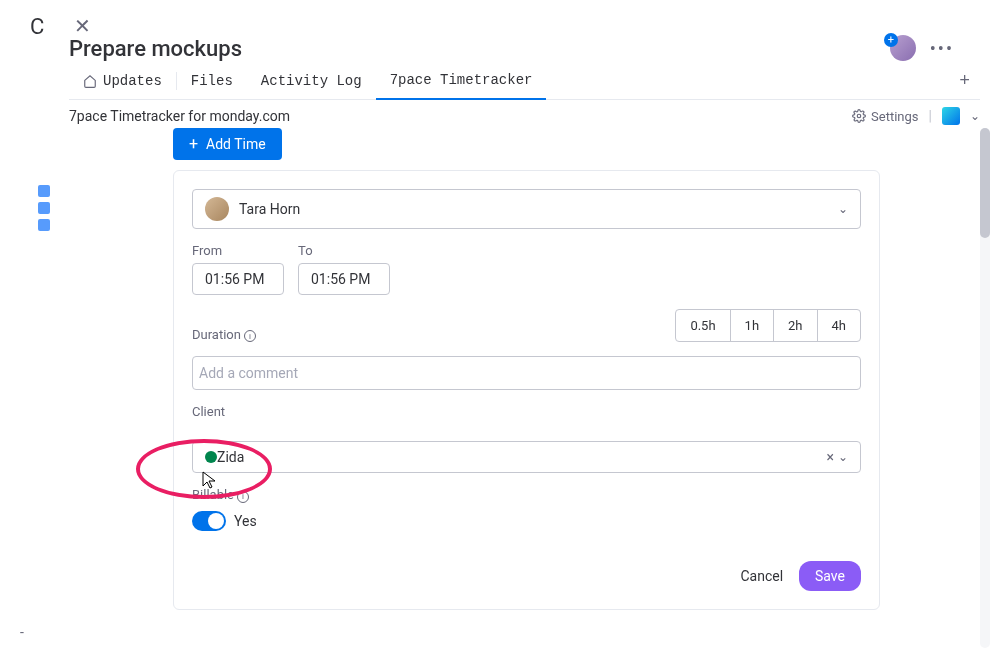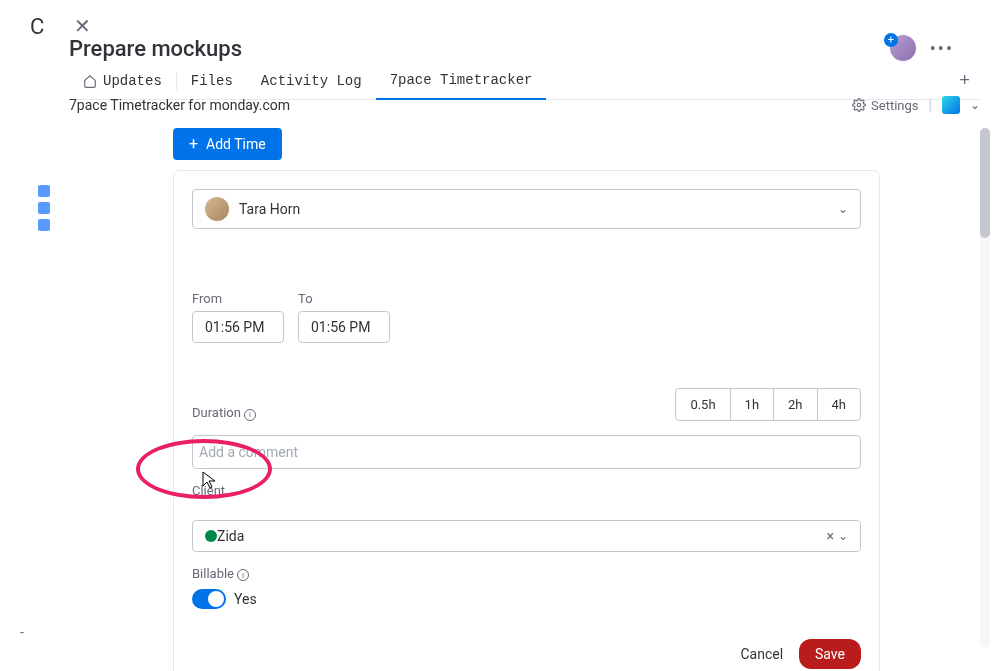--- a/index.html
+++ b/index.html
@@ -16,21 +16,21 @@
     .title-right { display:flex; align-items:center; gap:14px; }
     .avatar-sm { width:26px; height:26px; border-radius:50%; background:linear-gradient(135deg,#b8a0d0,#8a6eb0); position:relative; }
     .avatar-sm::after { content:"+"; position:absolute; left:-6px; top:-2px; width:14px; height:14px; border-radius:50%; background:#0073ea; color:#fff; font-size:11px; text-align:center; line-height:14px; }
     .dots-icon { font-size:18px; color:#676879; letter-spacing:2px; cursor:pointer; }
     .tabs { position:absolute; left:14px; top:62px; right:14px; display:flex; align-items:center; border-bottom:1px solid #e6e9ef;font-family:Liberation Mono, monospace; }
     .tab { padding:10px 14px; font-size:14px; color:#323338; cursor:pointer; display:flex; align-items:center; gap:6px; }
     .tab.active { color:#323338; border-bottom:2px solid #0073ea; margin-bottom:-1px; }
     .tab-home-icon { width:14px; height:14px; }
     .tab-sep { width:1px; height:18px; background:#e6e9ef; }
     .tab-plus { margin-left:auto; font-size:18px; color:#676879; padding:6px 10px; cursor:pointer; }
-    .subheader { position:absolute; left:14px; top:90px; right:14px; display:flex; align-items:center; justify-content:space-between; padding:6px 0 10px 0; }
+    .subheader { position:absolute; left:14px; top:101px; right:14px; display:flex; align-items:center; justify-content:space-between; padding:6px 0 10px 0; }
     .subheader-left { font-size:14px; color:#323338; }
     .subheader-right { display:flex; align-items:center; gap:10px; }
     .settings-link { display:flex; align-items:center; gap:5px; font-size:13px; color:#676879; cursor:pointer; }
     .gear-icon { width:14px; height:14px; }
     .brand-icon { width:18px; height:18px; background:linear-gradient(135deg,#2ed6e6,#0073ea); border-radius:3px; }
     .chev { color:#676879; font-size:12px; cursor:pointer; }
     .content { position:absolute; left:14px; right:14px; top:128px; bottom:0; overflow:auto; }
     .scroller { position:absolute; right:4px; top:128px; width:10px; height:520px; background:#f5f6f8; border-radius:5px; }
     .scroller-thumb { position:absolute; left:0; top:0; width:10px; height:110px; background:#c5c7d0; border-radius:5px; }
     .section { margin:0 100px 0 104px; }
@@ -44,41 +44,41 @@
     .user-select { display:flex; align-items:center; gap:10px; border:1px solid #c5c7d0; border-radius:4px; padding:7px 12px; cursor:pointer; }
     .user-select .avatar { width:24px; height:24px; border-radius:50%; background:linear-gradient(135deg,#d4b896,#a8865f); }
     .user-select .name { flex:1; }
     .user-select .chev { margin-left:auto; }
     .row { display:flex; align-items:center; gap:14px; margin-top:14px; }
     .date-field { display:flex; align-items:center; gap:8px; border:1px solid #c5c7d0; border-radius:4px; padding:7px 12px; min-width:100px; }
     .cal-icon { width:14px; height:14px; }
     .timeframe-label { margin-left:auto; font-size:14px; color:#323338; }
     .toggle { width:34px; height:20px; border-radius:10px; background:#0073ea; position:relative; cursor:pointer; }
     .toggle::after { content:""; position:absolute; right:2px; top:2px; width:16px; height:16px; border-radius:50%; background:#fff; }
-    .col { display:flex; flex-direction:column; gap:5px;margin-top:48px; }
+    .col { display:flex; flex-direction:column; gap:5px; }
     .label { font-size:13px; color:#676879; }
     .info-icon { width:12px; height:12px; border:1px solid #676879; border-radius:50%; display:inline-flex; align-items:center; justify-content:center; font-size:8px; color:#676879; margin-left:3px; }
     .text-input { border:1px solid #c5c7d0; border-radius:4px; padding:7px 12px; font-size:14px; width:92px; color:#323338; }
     .duration-input { width:118px; }
     .seg-group { display:flex; border:1px solid #c5c7d0; border-radius:4px; overflow:hidden; }
     .seg { padding:8px 14px; font-size:13px; color:#323338; border-right:1px solid #c5c7d0; cursor:pointer; }
     .seg:last-child { border-right:0; }
     .comment-input { border:1px solid #c5c7d0; border-radius:4px; padding:8px 6px; font-size:14px; color:#a5a8b7; margin-top:14px; }
     .client-select { display:flex; align-items:center; gap:0; border:1px solid #c5c7d0; border-radius:4px; padding:7px 12px; margin-top:17px; }
     .client-dot { width:12px; height:12px; border-radius:50%; background:#00854d; }
     .client-select .x { margin-left:auto; font-size:14px; color:#676879; cursor:pointer; }
     .client-select .chev { margin-left:4px; }
     .billable-row { display:flex; flex-direction:column; gap:8px; margin-top:14px; }
     .billable-toggle-row { display:flex; align-items:center; gap:8px; }
     .yes-label { font-size:14px; }
     .highlight-oval { position:absolute; border:4px solid #e91e63; border-radius:50%; pointer-events:none; }
     .cursor { position:absolute; }
     .cardfoot { display:flex; align-items:center; justify-content:flex-end; gap:16px; margin-top:30px; }
     .cancel-btn { font-size:14px; color:#323338; cursor:pointer; }
-    .save-btn { background:#b91c1c; color:#fff; padding:7px 16px; border-radius:12px; font-size:14px; cursor:pointer; }
+    .save-btn { background:#8b5cf6; color:#fff; padding:7px 16px; border-radius:12px; font-size:14px; cursor:pointer; }
     .left-dot { position:absolute; left:17px; top:624px; width:10px; height:10px; text-align:center; color:#676879; }
   </style>
 </head>
 <body>
 
 <span class="bg-letter">C</span>
 <div class="bg-item b1"></div>
 <div class="bg-item b2"></div>
 <div class="bg-item b3"></div>
 <div class="left-dot">-</div>

